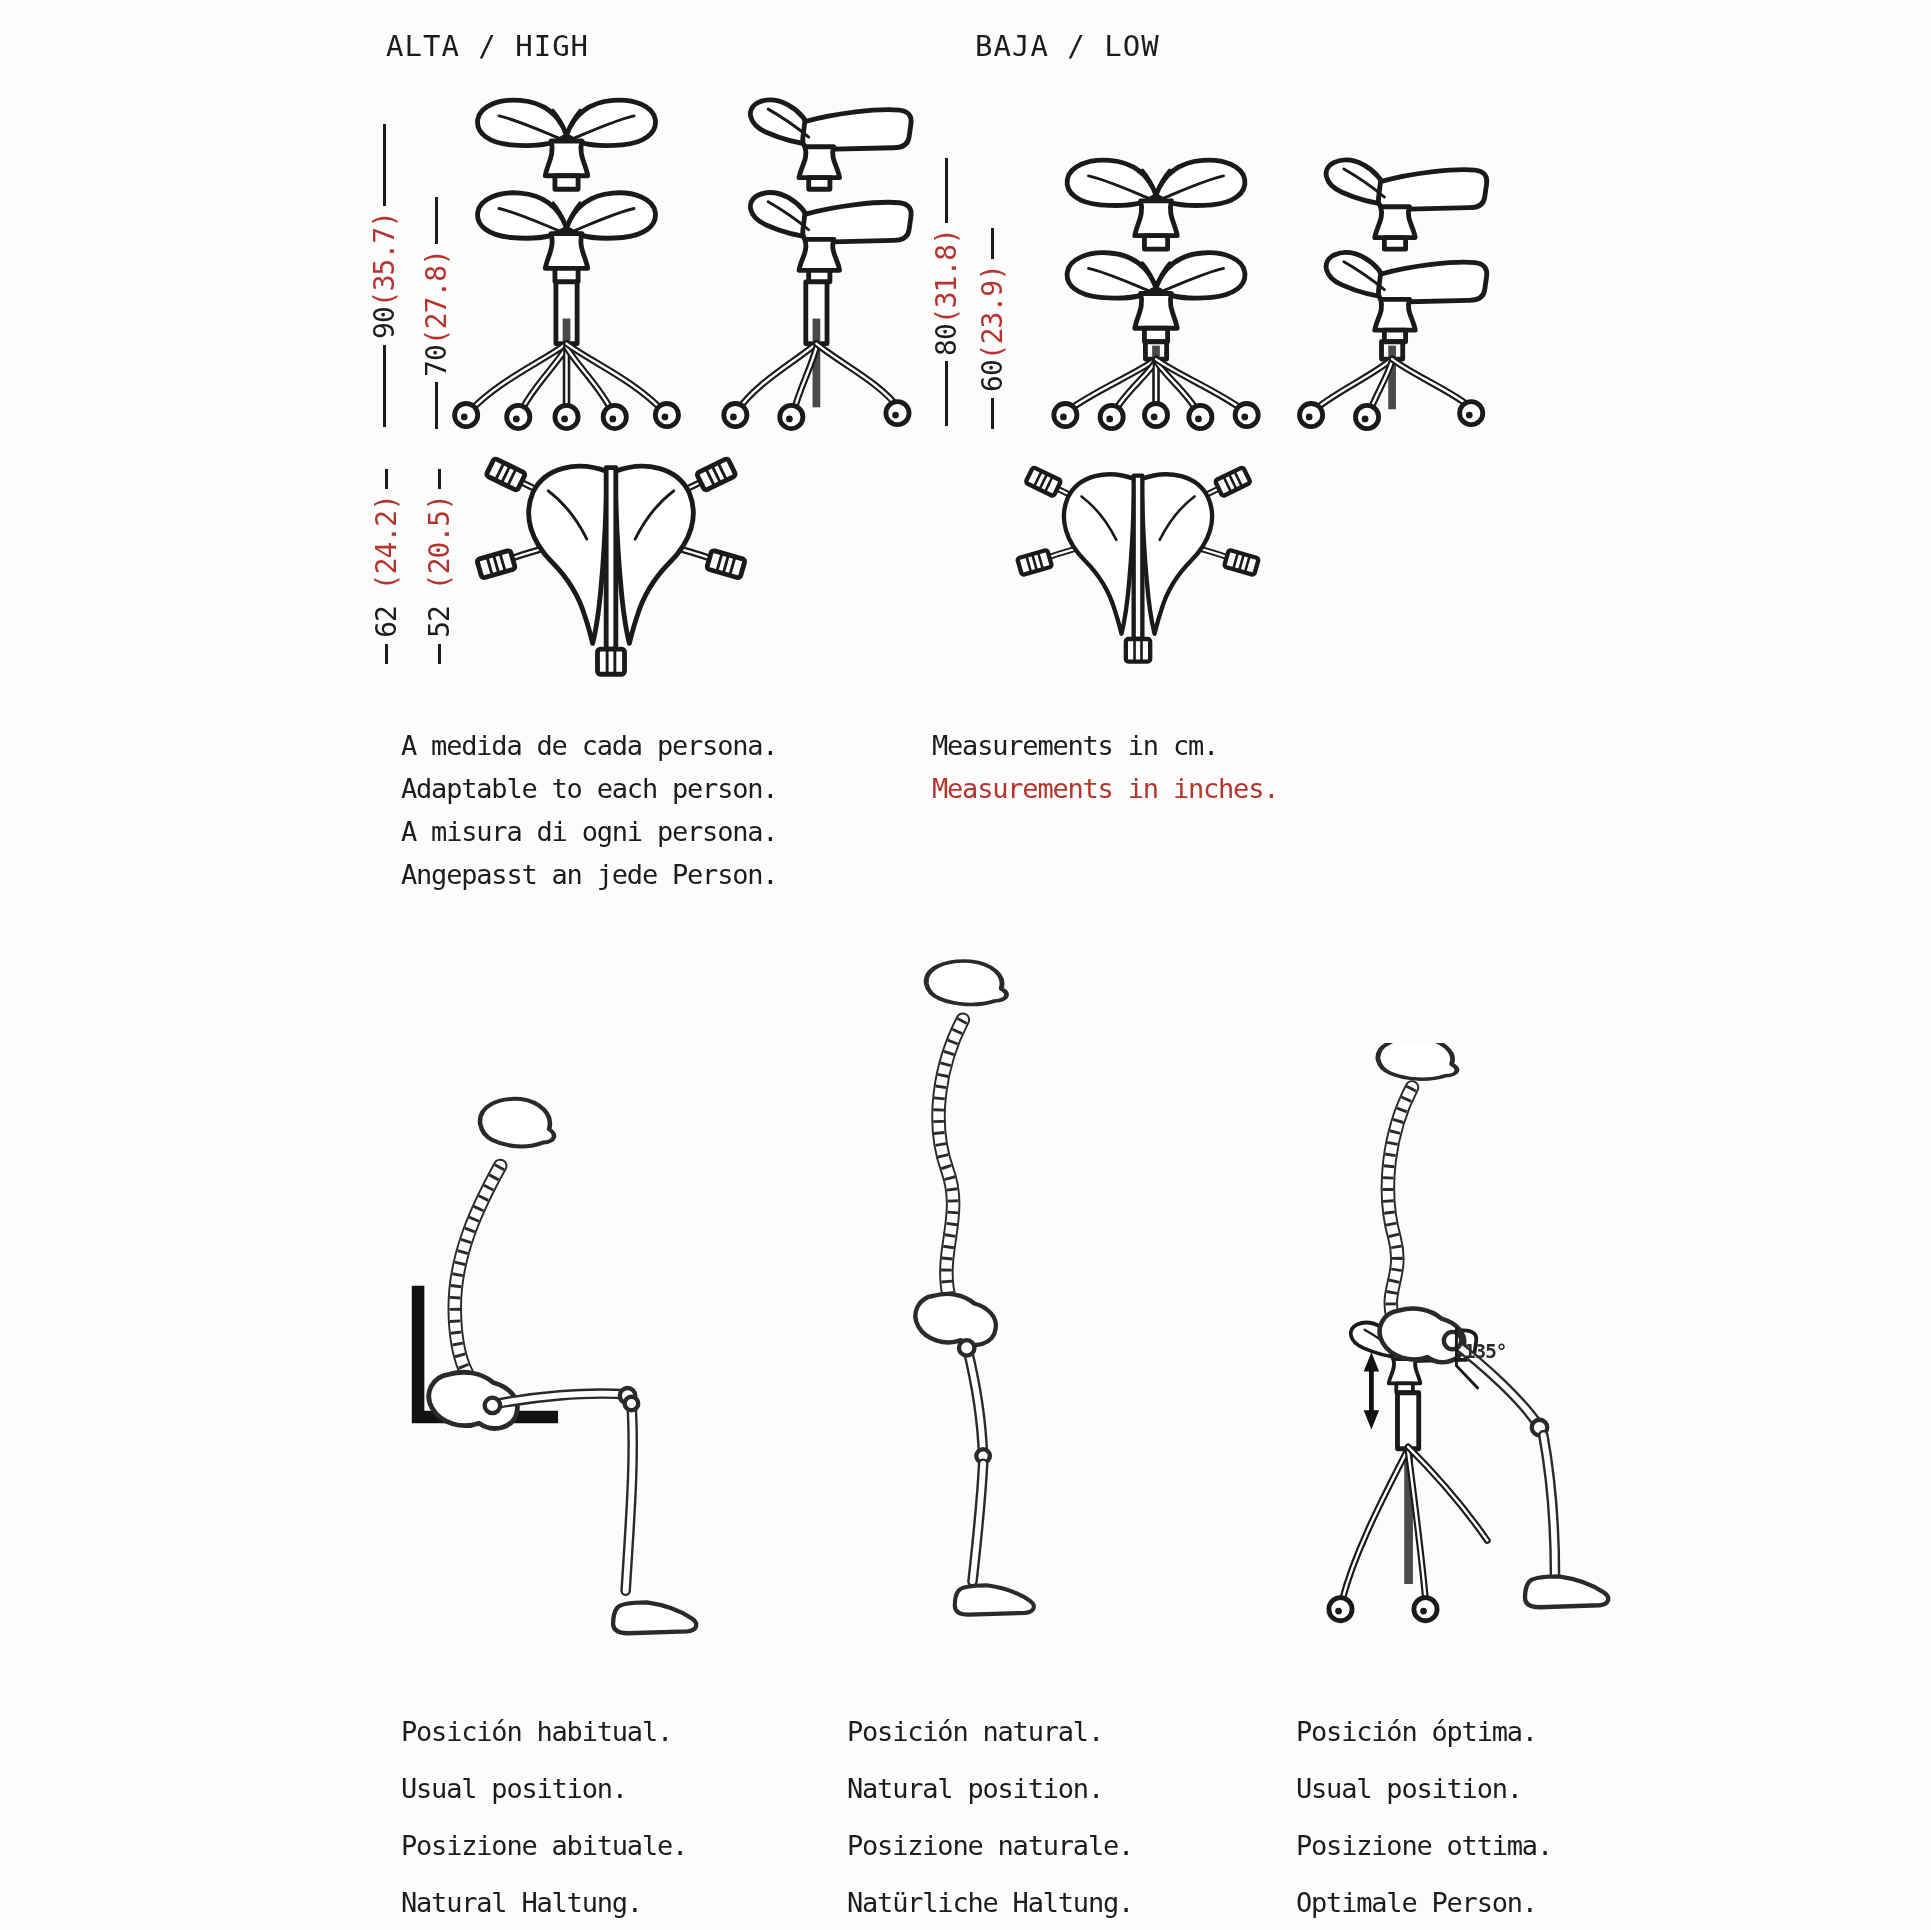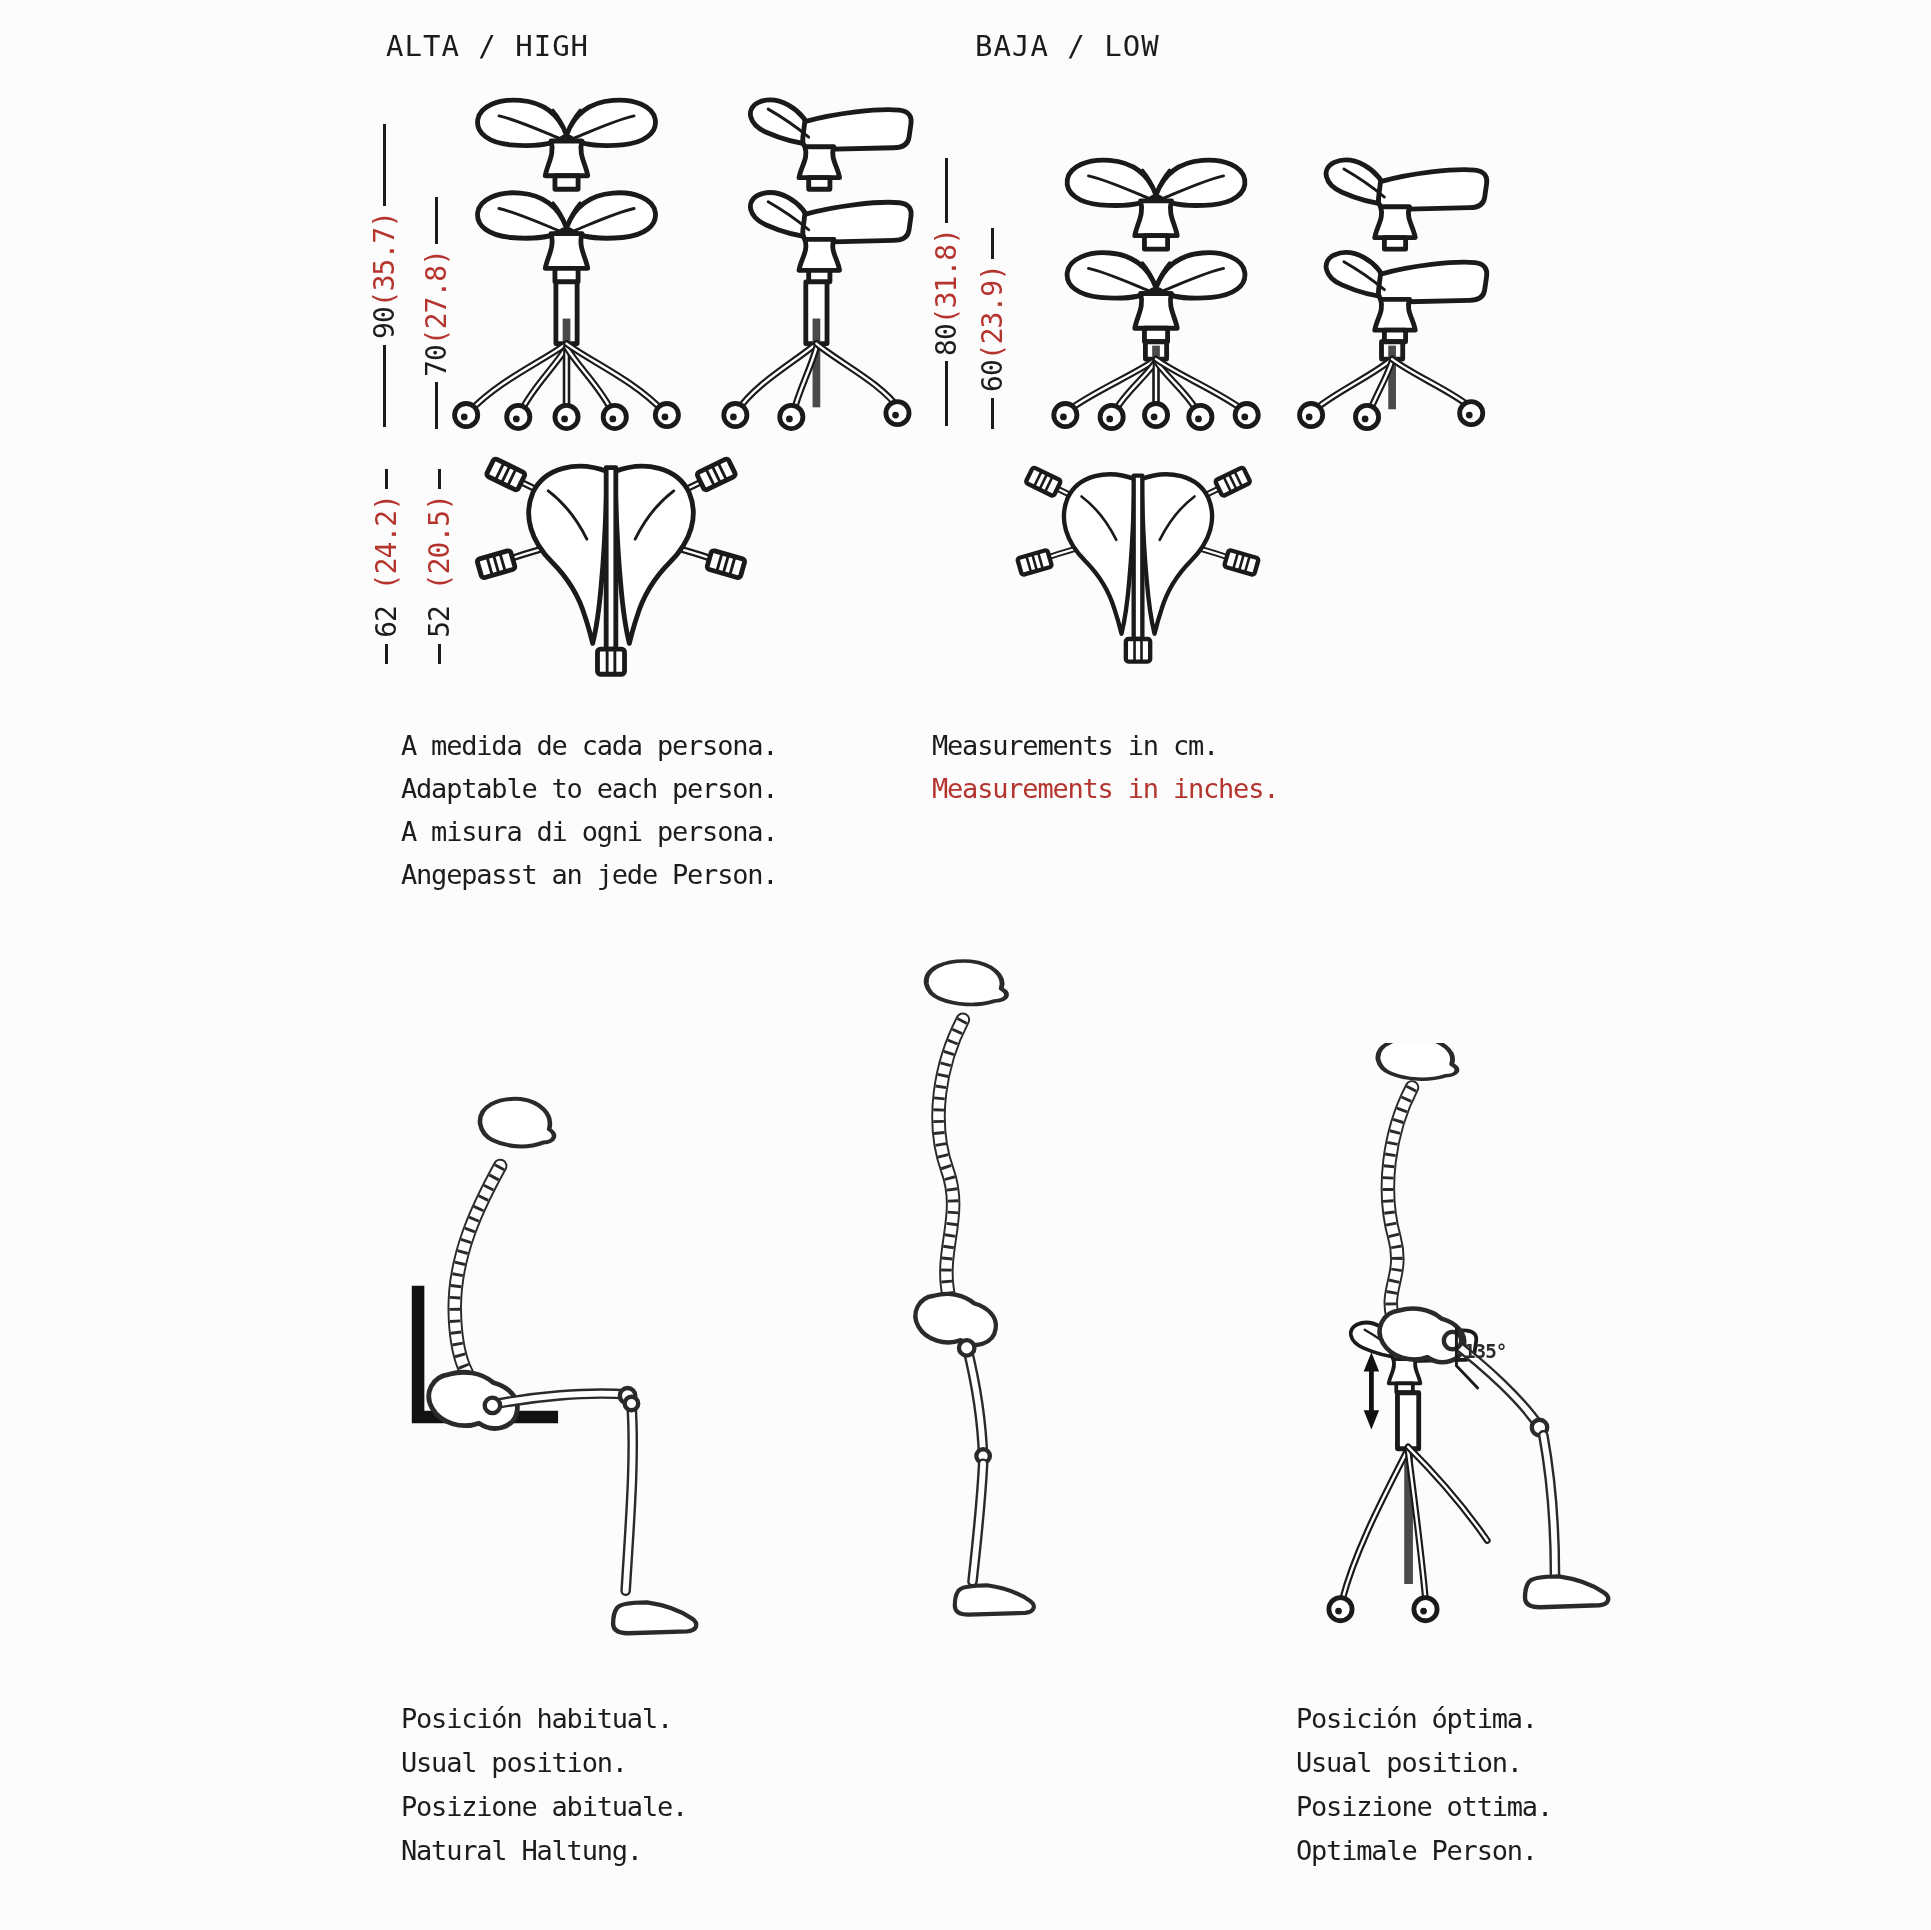--- a/index.html
+++ b/index.html
@@ -21,21 +21,21 @@
   .dl{width:2.9px;background:var(--ink);flex:1;}
   .dv{
     writing-mode:vertical-rl;transform:rotate(180deg);
     font-size:28px;letter-spacing:-1px;line-height:1;white-space:nowrap;margin:5.8px 0;
   }
   .dv .red{color:var(--red);}
   
   .tblock{position:absolute;}
   .tline{font-size:27px;letter-spacing:-1.2px;line-height:43px;white-space:nowrap;color:var(--ink);}
   .tline.red{color:var(--red);}
-  .cap .tline{line-height:44px;}
+  .cap .tline{line-height:44px;margin-top:13px;}
   .angle-label{position:absolute;font-size:19.3px;letter-spacing:-1px;color:#2a2a2a;font-weight:bold;}
   
   .illus{position:absolute;}
   .ln{stroke:#1a1a1a;stroke-width:5;stroke-linejoin:round;stroke-linecap:round;}
   .ln2{stroke:#2a2a2a;stroke-width:4.5;stroke-linejoin:round;stroke-linecap:round;}
   .detail{stroke:#1a1a1a;stroke-width:3;fill:none;stroke-linecap:round;}
   .shaft-b{stroke:#1a1a1a;stroke-width:7;fill:none;stroke-linecap:round;}
   .shaft-w{stroke:#fff;stroke-width:2.5;fill:none;stroke-linecap:round;}
   .leg-b{stroke:#1a1a1a;stroke-width:7;fill:none;stroke-linecap:round;}
   .leg-w{stroke:#fff;stroke-width:2.5;fill:none;stroke-linecap:round;}
@@ -307,20 +307,26 @@
     <polyline points="168,296 168,334 190,357" class="detail" stroke-width="4"></polyline>
   </svg>
   <div class="angle-label" style="left:1464px;top:1340px">135°</div>
 
   <div class="tblock cap" style="left:401px;top:1697px">
     <div class="tline">Posición habitual.</div>
     <div class="tline">Usual position.</div>
     <div class="tline">Posizione abituale.</div>
     <div class="tline">Natural Haltung.</div>
   </div>
+  <div class="tblock cap" style="left:847px;top:1697px">
+    <div class="tline">Posición natural.</div>
+    <div class="tline">Natural position.</div>
+    <div class="tline">Posizione naturale.</div>
+    <div class="tline">Natürliche Haltung.</div>
+  </div>
   <div class="tblock cap" style="left:1296px;top:1697px">
     <div class="tline">Posición óptima.</div>
     <div class="tline">Usual position.</div>
     <div class="tline">Posizione ottima.</div>
     <div class="tline">Optimale Person.</div>
   </div>
 
 </div>
 
 

